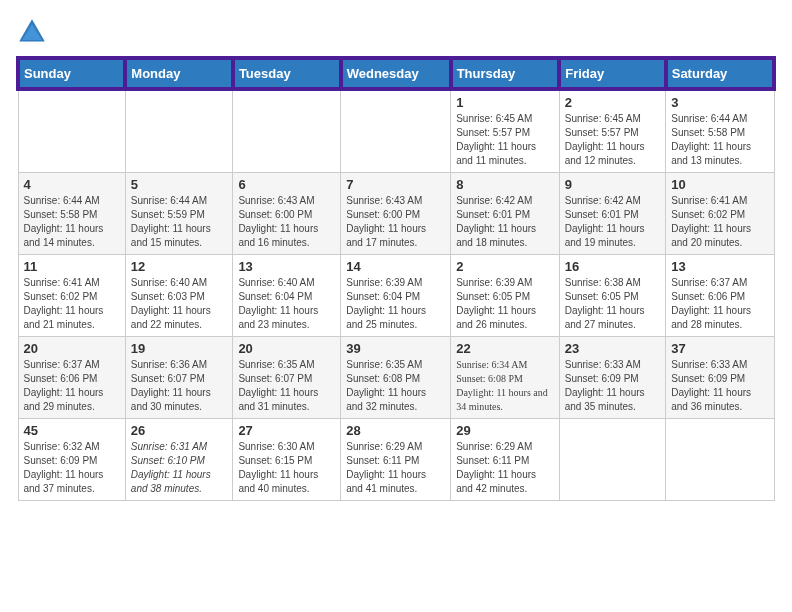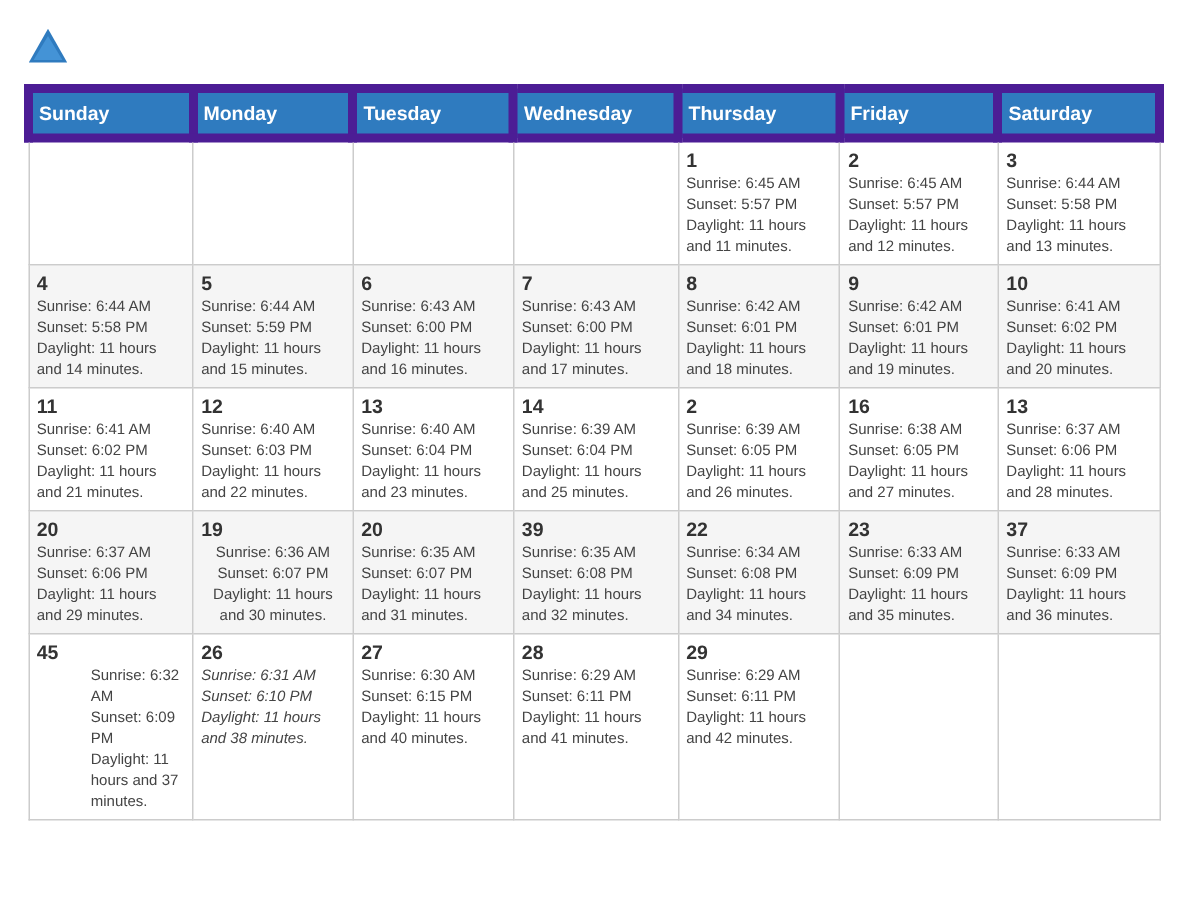--- a/index.html
+++ b/index.html
@@ -58,21 +58,21 @@
       border-collapse: collapse;
       margin-top: 8px;
     }
     .calendar th {
       background: #2f7bbf;
       color: #fff;
       font-size: 13px;
       font-weight: bold;
       padding: 6px 4px;
       text-align: left;
-      border: 6px solid #4c1d95;
+      border: 4px solid #4c1d95;
     }
     .calendar td {
       vertical-align: top;
       border: 1px solid #ccc;
       padding: 4px 5px;
       font-size: 10.5px;
       color: #333;
       width: 113px;
       min-height: 80px;
       background: #fff;
@@ -239,59 +239,59 @@
       </tr>
       <tr>
         <td>
           <span class="day-num">20</span>
           <div class="day-info" style="white-space: pre-line;">Sunrise: 6:37 AM
 Sunset: 6:06 PM
 Daylight: 11 hours and 29 minutes.</div>
         </td>
         <td>
           <span class="day-num">19</span>
-          <div class="day-info" style="white-space: pre-line; text-align: center;">Sunrise: 6:36 AM
+          <div class="day-info" style="white-space: pre-line;">Sunrise: 6:36 AM
 Sunset: 6:07 PM
 Daylight: 11 hours and 30 minutes.</div>
         </td>
         <td>
           <span class="day-num">20</span>
           <div class="day-info" style="white-space: pre-line;">Sunrise: 6:35 AM
 Sunset: 6:07 PM
 Daylight: 11 hours and 31 minutes.</div>
         </td>
         <td>
           <span class="day-num">39</span>
           <div class="day-info" style="white-space: pre-line;">Sunrise: 6:35 AM
 Sunset: 6:08 PM
 Daylight: 11 hours and 32 minutes.</div>
         </td>
         <td>
           <span class="day-num">22</span>
-          <div class="day-info" style="white-space: pre-line;">Sunrise: 6:34 AM
+          <div class="day-info" style="white-space: pre-line; font-family: Liberation Serif, serif;">Sunrise: 6:34 AM
 Sunset: 6:08 PM
 Daylight: 11 hours and 34 minutes.</div>
         </td>
         <td>
           <span class="day-num">23</span>
           <div class="day-info" style="white-space: pre-line;">Sunrise: 6:33 AM
 Sunset: 6:09 PM
 Daylight: 11 hours and 35 minutes.</div>
         </td>
         <td>
           <span class="day-num">37</span>
           <div class="day-info" style="white-space: pre-line;">Sunrise: 6:33 AM
 Sunset: 6:09 PM
 Daylight: 11 hours and 36 minutes.</div>
         </td>
       </tr>
       <tr>
         <td>
           <span class="day-num">45</span>
-          <div class="day-info" style="white-space: pre-line; margin-left: 36px;">Sunrise: 6:32 AM
+          <div class="day-info" style="white-space: pre-line;">Sunrise: 6:32 AM
 Sunset: 6:09 PM
 Daylight: 11 hours and 37 minutes.</div>
         </td>
         <td>
           <span class="day-num">26</span>
           <div class="day-info" style="white-space: pre-line; font-style: italic;">Sunrise: 6:31 AM
 Sunset: 6:10 PM
 Daylight: 11 hours and 38 minutes.</div>
         </td>
         <td>

